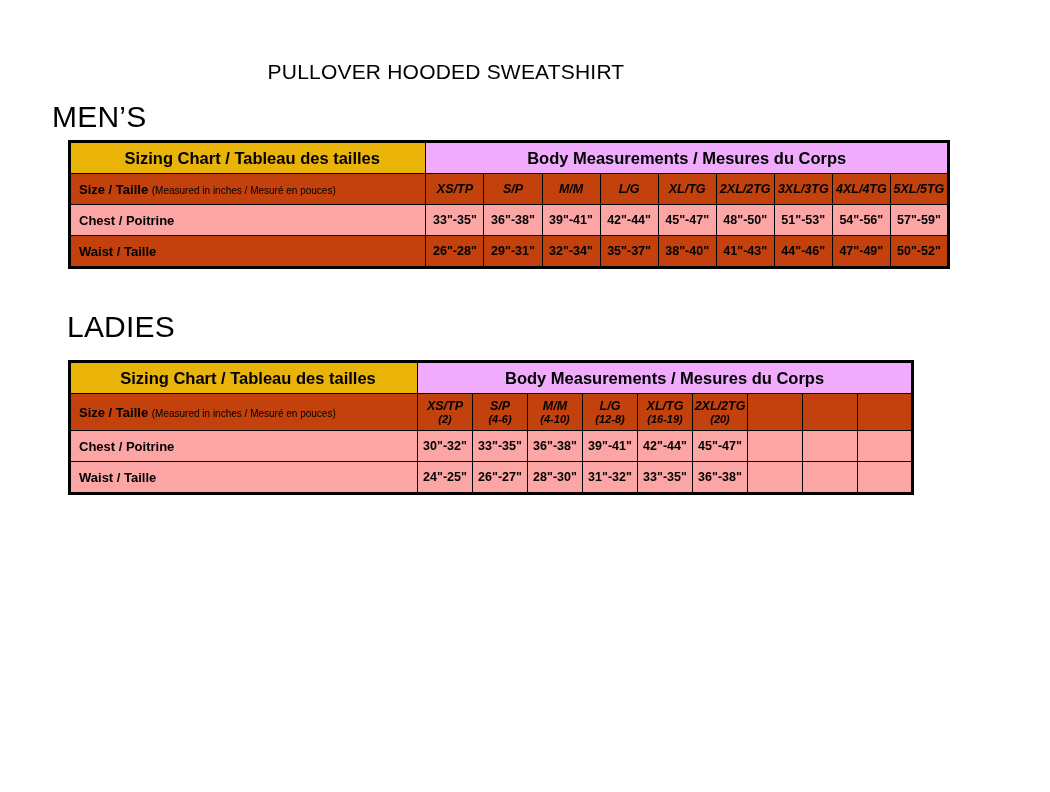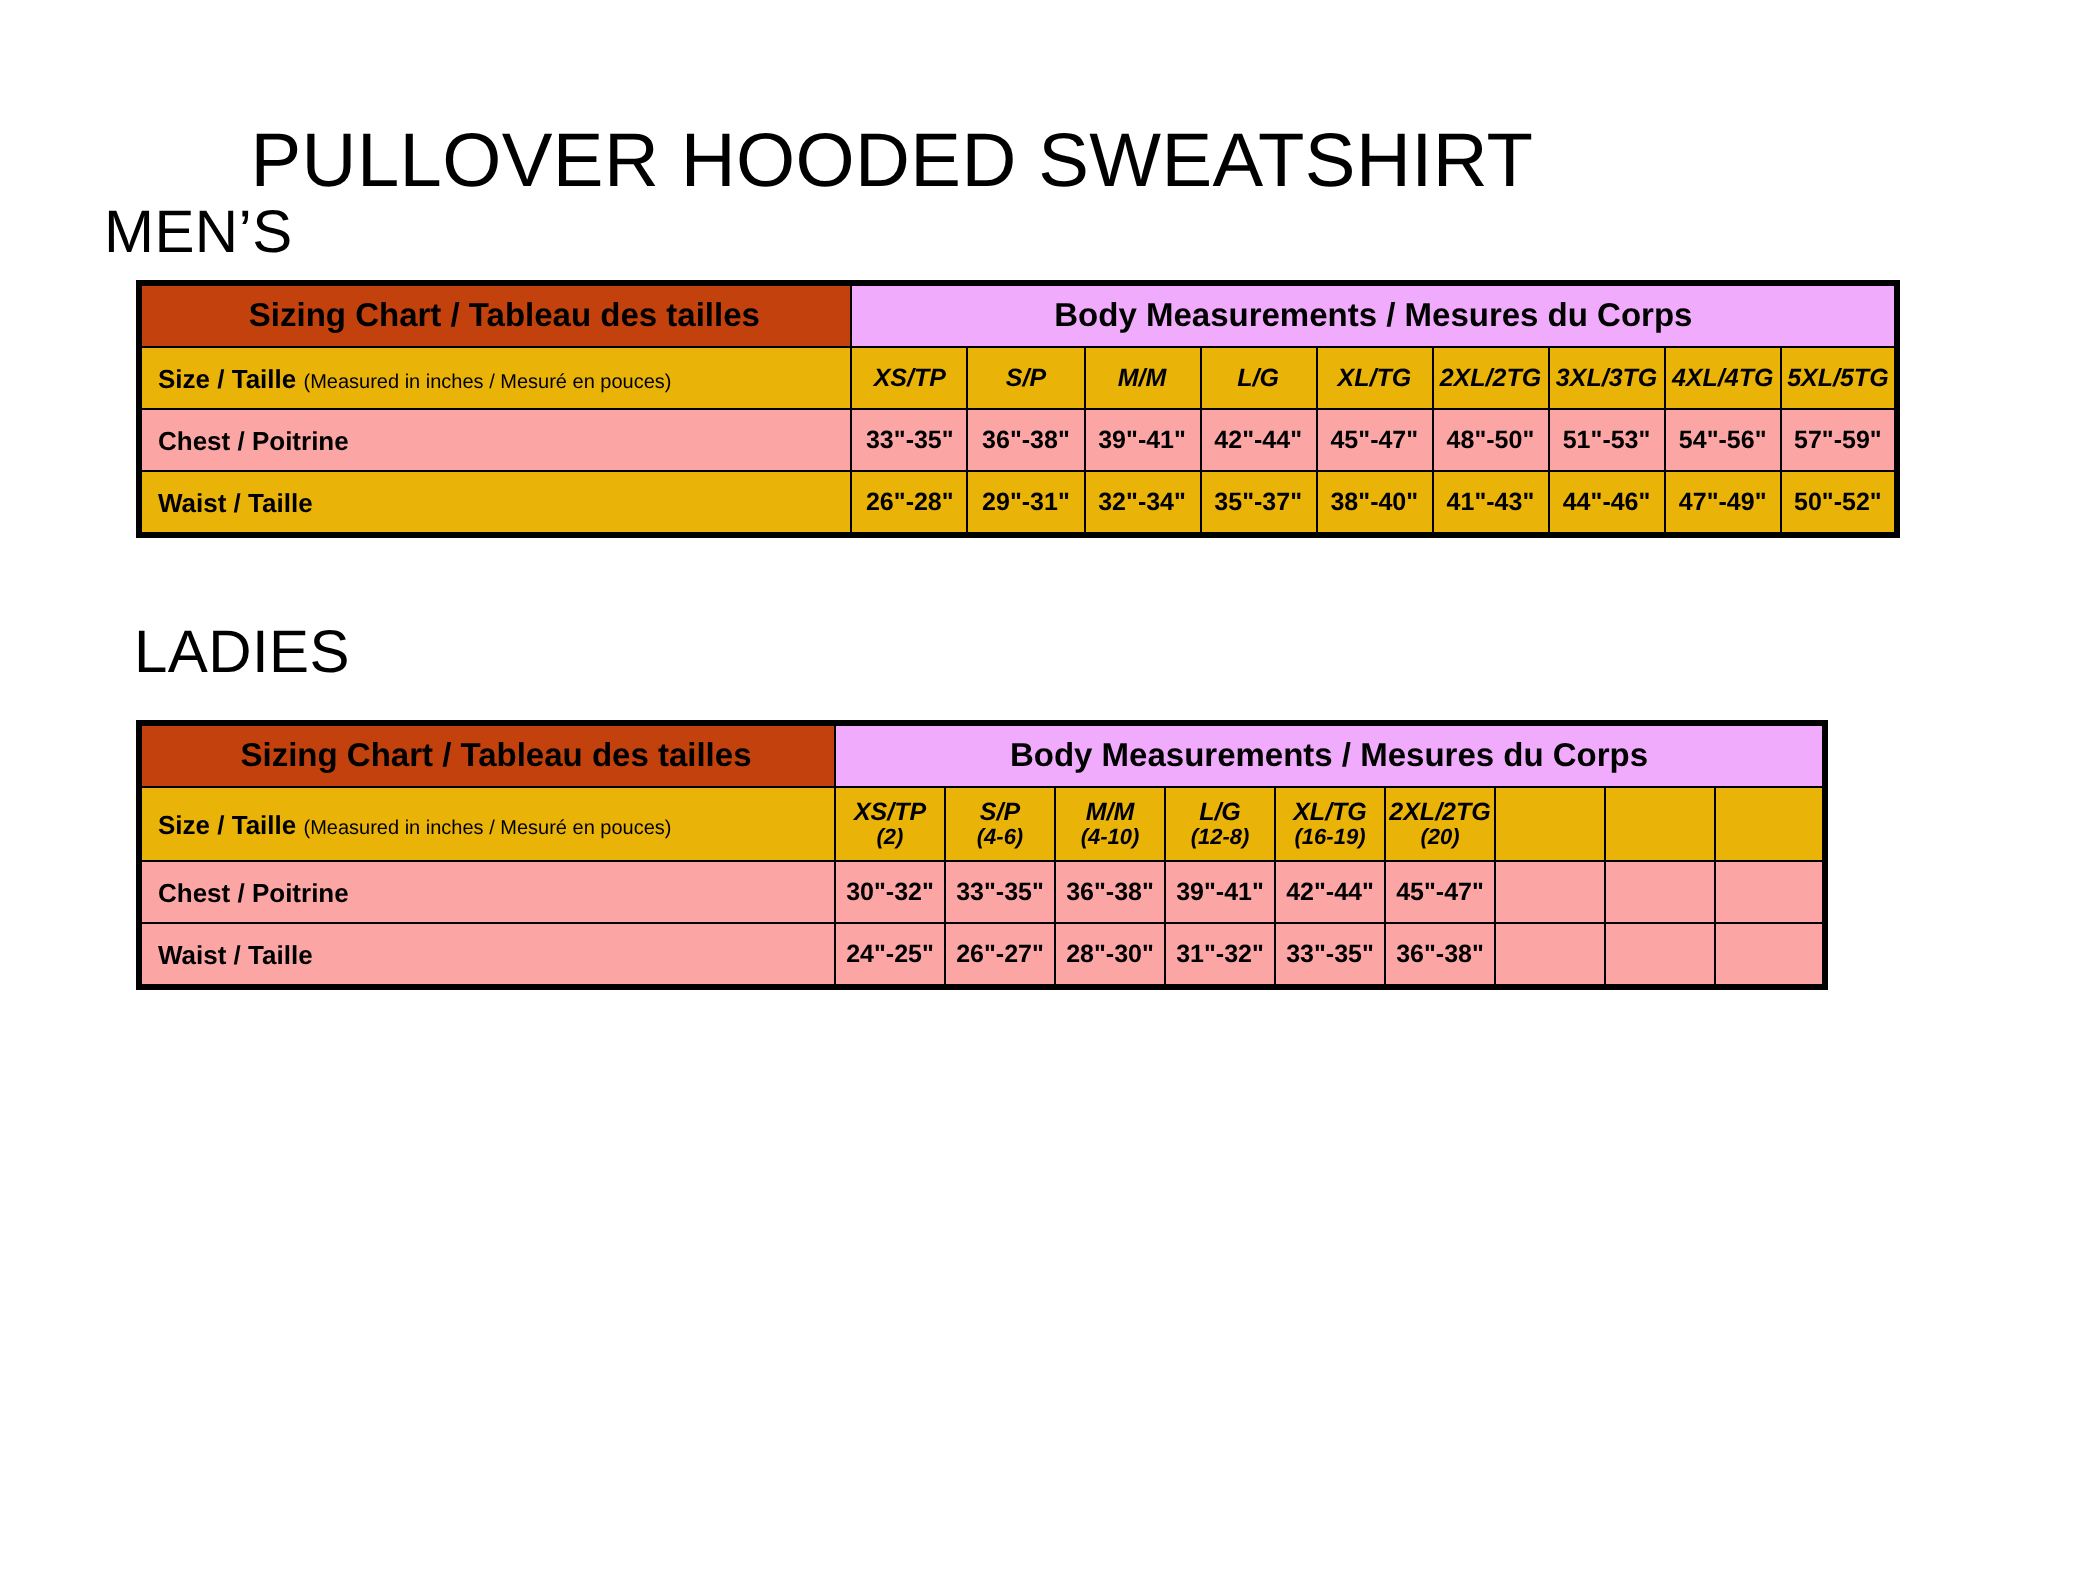--- a/index.html
+++ b/index.html
@@ -15,21 +15,21 @@
     color: #000000;
     overflow: hidden;
   }
 
   .page-title {
     position: absolute;
     left: 0;
     top: 60px;
     width: 892px;
     text-align: center;
-    font-size: 38px;
+    font-size: 21px;
     font-weight: 400;
     letter-spacing: 0.2px;
   }
 
   .section-label {
     position: absolute;
     font-size: 30px;
     font-weight: 400;
     letter-spacing: 0.2px;
   }
@@ -49,36 +49,36 @@
     font-size: 12.5px;
     font-weight: bold;
     color: #000000;
     text-align: center;
     vertical-align: middle;
     height: 30px;
   }
 
   
   .hdr-left {
-    background: #c2410c;
+    background: #eab308;
     text-align: right;
     padding-left: 8px !important;
     font-size: 16.5px !important;
     font-weight: bold;
     height: 29px;
   }
   .hdr-right {
     background: #f0abfc;
     font-size: 16.5px !important;
     font-weight: bold;
     height: 29px;
   }
 
   
-  .grey { background: #eab308; }
+  .grey { background: #c2410c; }
   .white { background: #fca5a5; }
 
   .rowlabel {
     text-align: left !important;
     padding-left: 8px !important;
     font-size: 13px !important;
     font-weight: bold;
     white-space: nowrap;
   }
   .rowlabel .sub {

